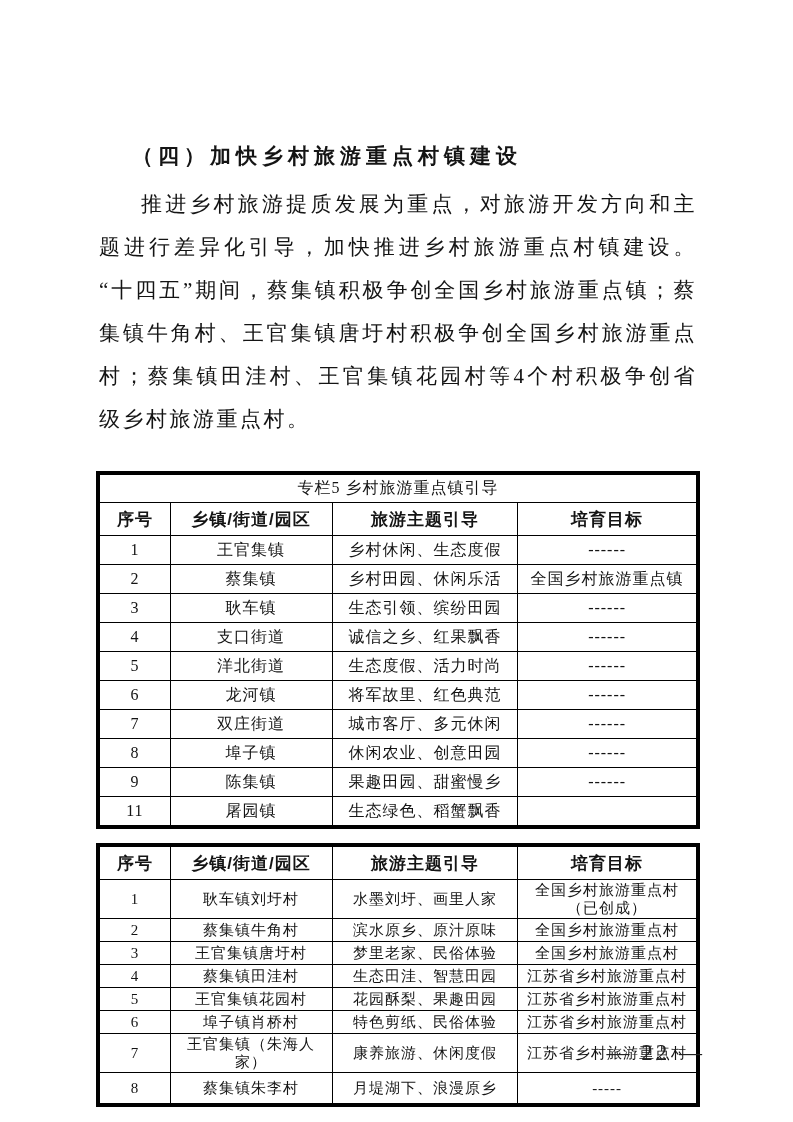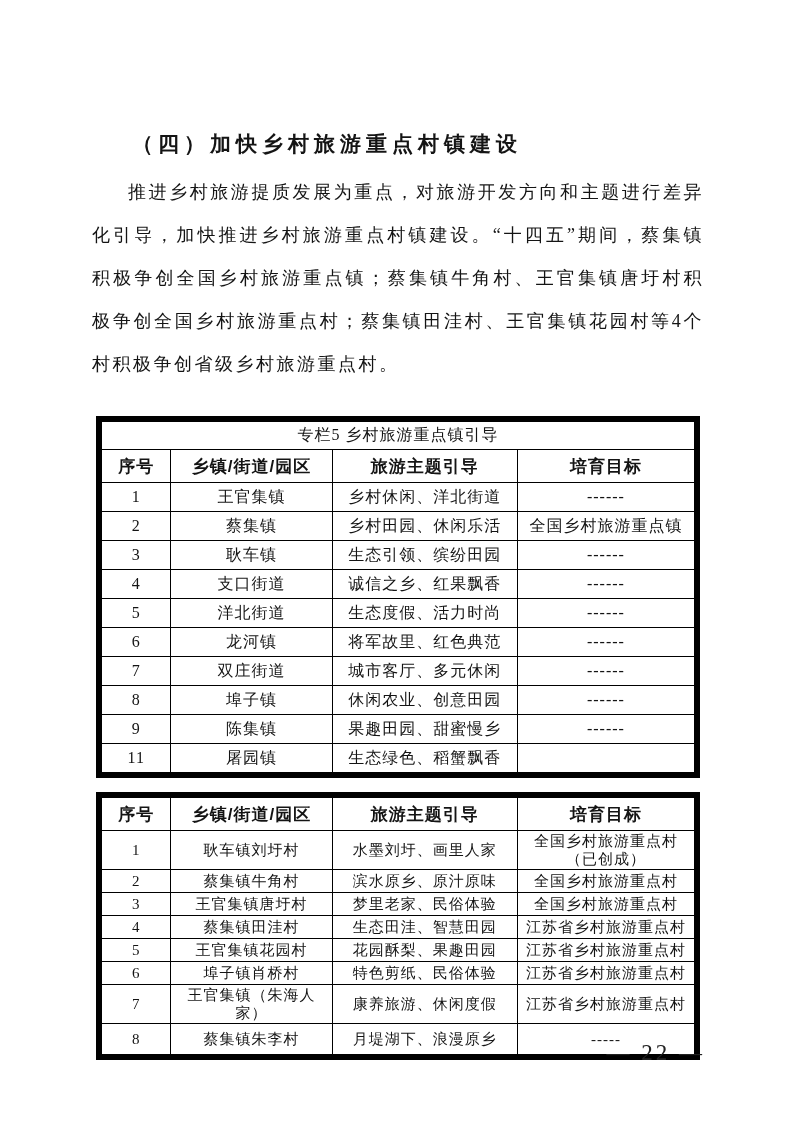--- a/index.html
+++ b/index.html
@@ -8,34 +8,34 @@
     background: #ffffff; color: #141414;
     font-family: "Liberation Serif", "DejaVu Serif", serif;
     position: relative; overflow: hidden;
   }
   .page { position: absolute; inset: 0; }
   .content { padding: 128px 87px 0 90px; }
 
   .heading {
     font-size: 21px; font-weight: bold;
     letter-spacing: 5px; text-indent: 2em;
-    margin: 0 0 11px 0; line-height: 32px;
+    margin: 12px 0 11px 0; line-height: 32px;
   }
   .body-para {
-    font-size: 18px; line-height: 43px;
+    font-size: 21px; line-height: 43px;
     letter-spacing: 2.5px; text-align: justify;
-    text-indent: 2em; margin: 2px;
+    text-indent: 2em; margin: 9px;
   }
 
   .tbl-wrap1 { margin-top: 30px; }
   .tbl-wrap2 { margin-top: 14px; }
   table.tbl {
     width: 98%; margin: 0 auto;
     border-collapse: collapse; table-layout: fixed;
-    border: 6px solid #000000;
+    border: 4px solid #000000;
   }
   .tbl td, .tbl th {
     border: 1px solid #000;
     text-align: center; vertical-align: middle;
     padding: 1px 2px; overflow: hidden;
   }
   .tbl .title-row td {
     font-size: 16px; height: 25px; letter-spacing: 1px; font-weight: normal;
   }
   .tbl .head-row th {
@@ -81,21 +81,21 @@
         </tr>
         <tr class="head-row">
           <th>序号</th>
           <th>乡镇/街道/园区</th>
           <th>旅游主题引导</th>
           <th>培育目标</th>
         </tr>
         <tr class="data-row">
           <td>1</td>
           <td>王官集镇</td>
-          <td>乡村休闲、洋北街道</td>
+          <td>乡村休闲、生态度假</td>
           <td>------</td>
         </tr>
         <tr class="data-row">
           <td>2</td>
           <td>蔡集镇</td>
           <td>乡村田园、休闲乐活</td>
           <td>全国乡村旅游重点镇</td>
         </tr>
         <tr class="data-row">
           <td>3</td>

